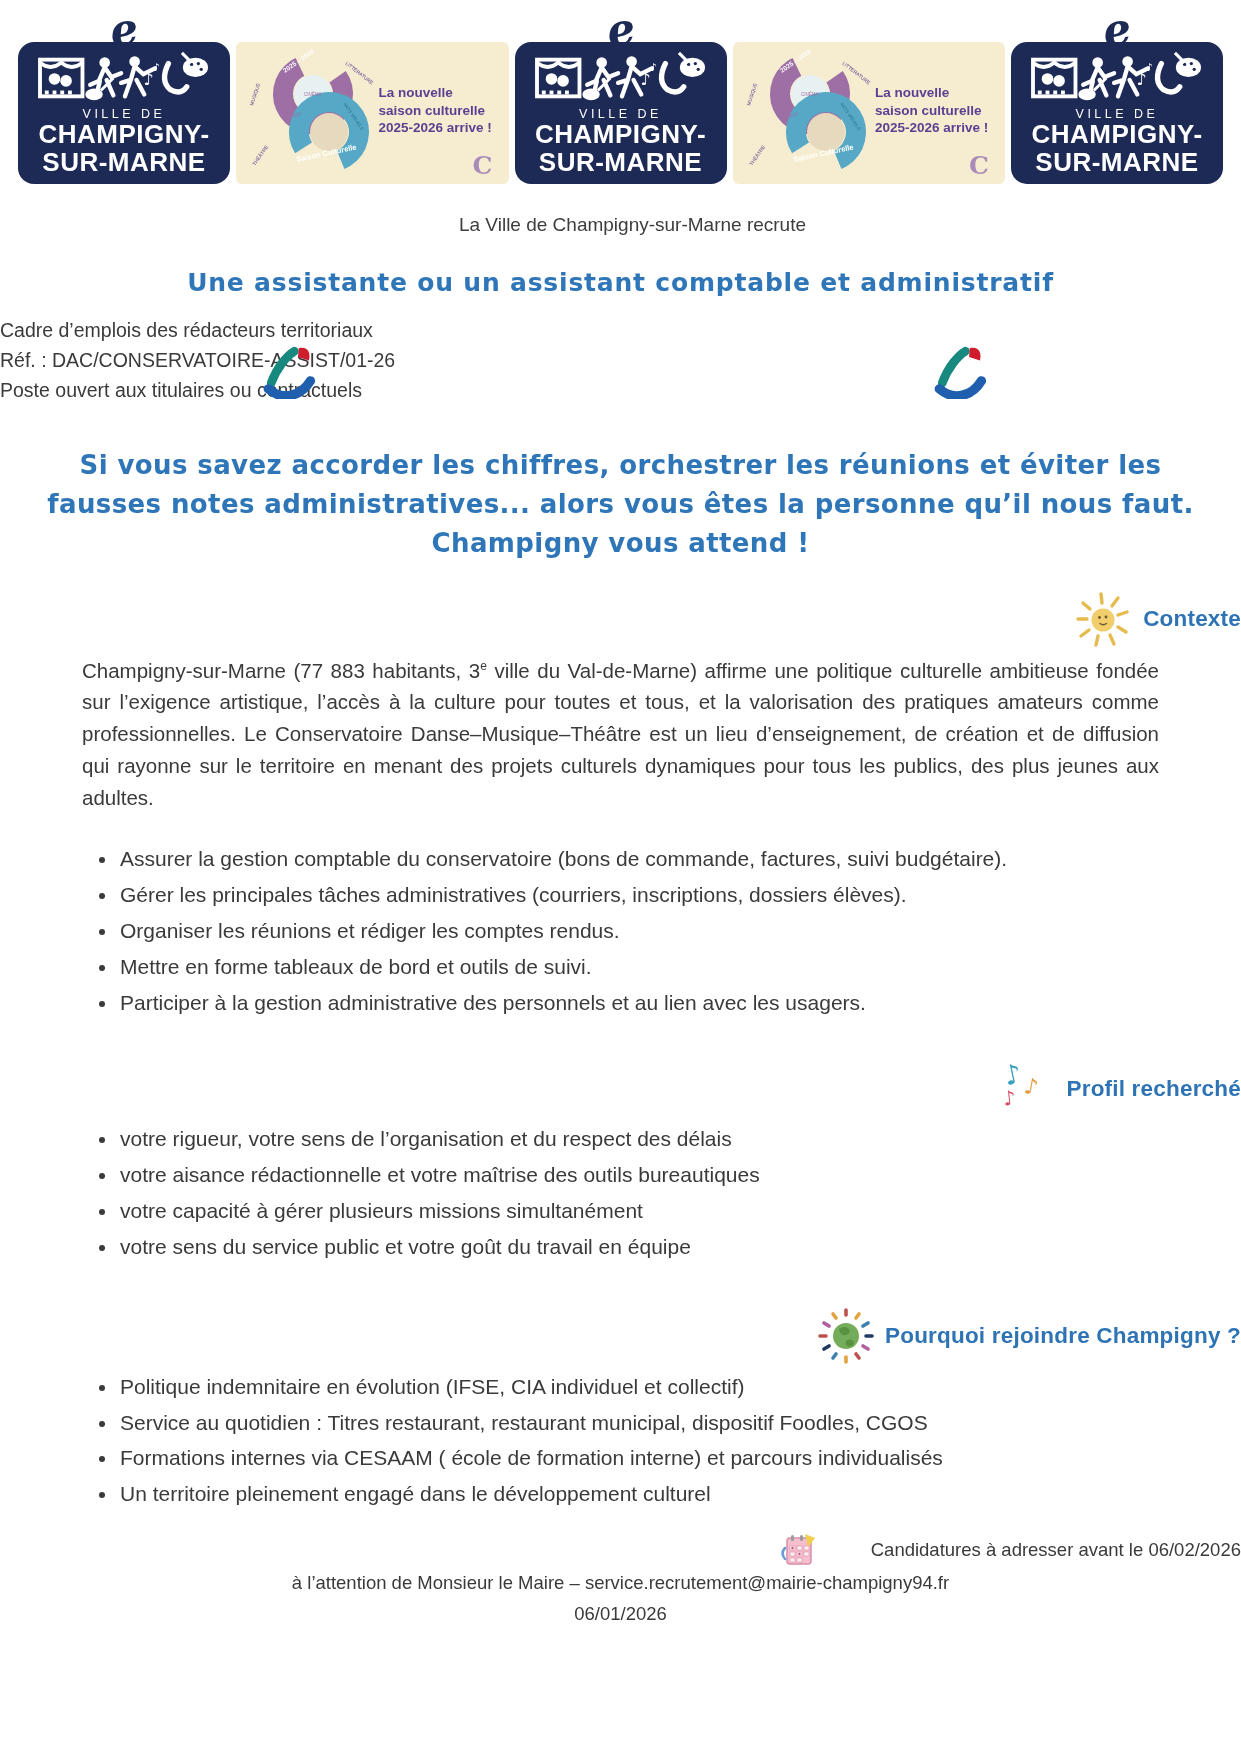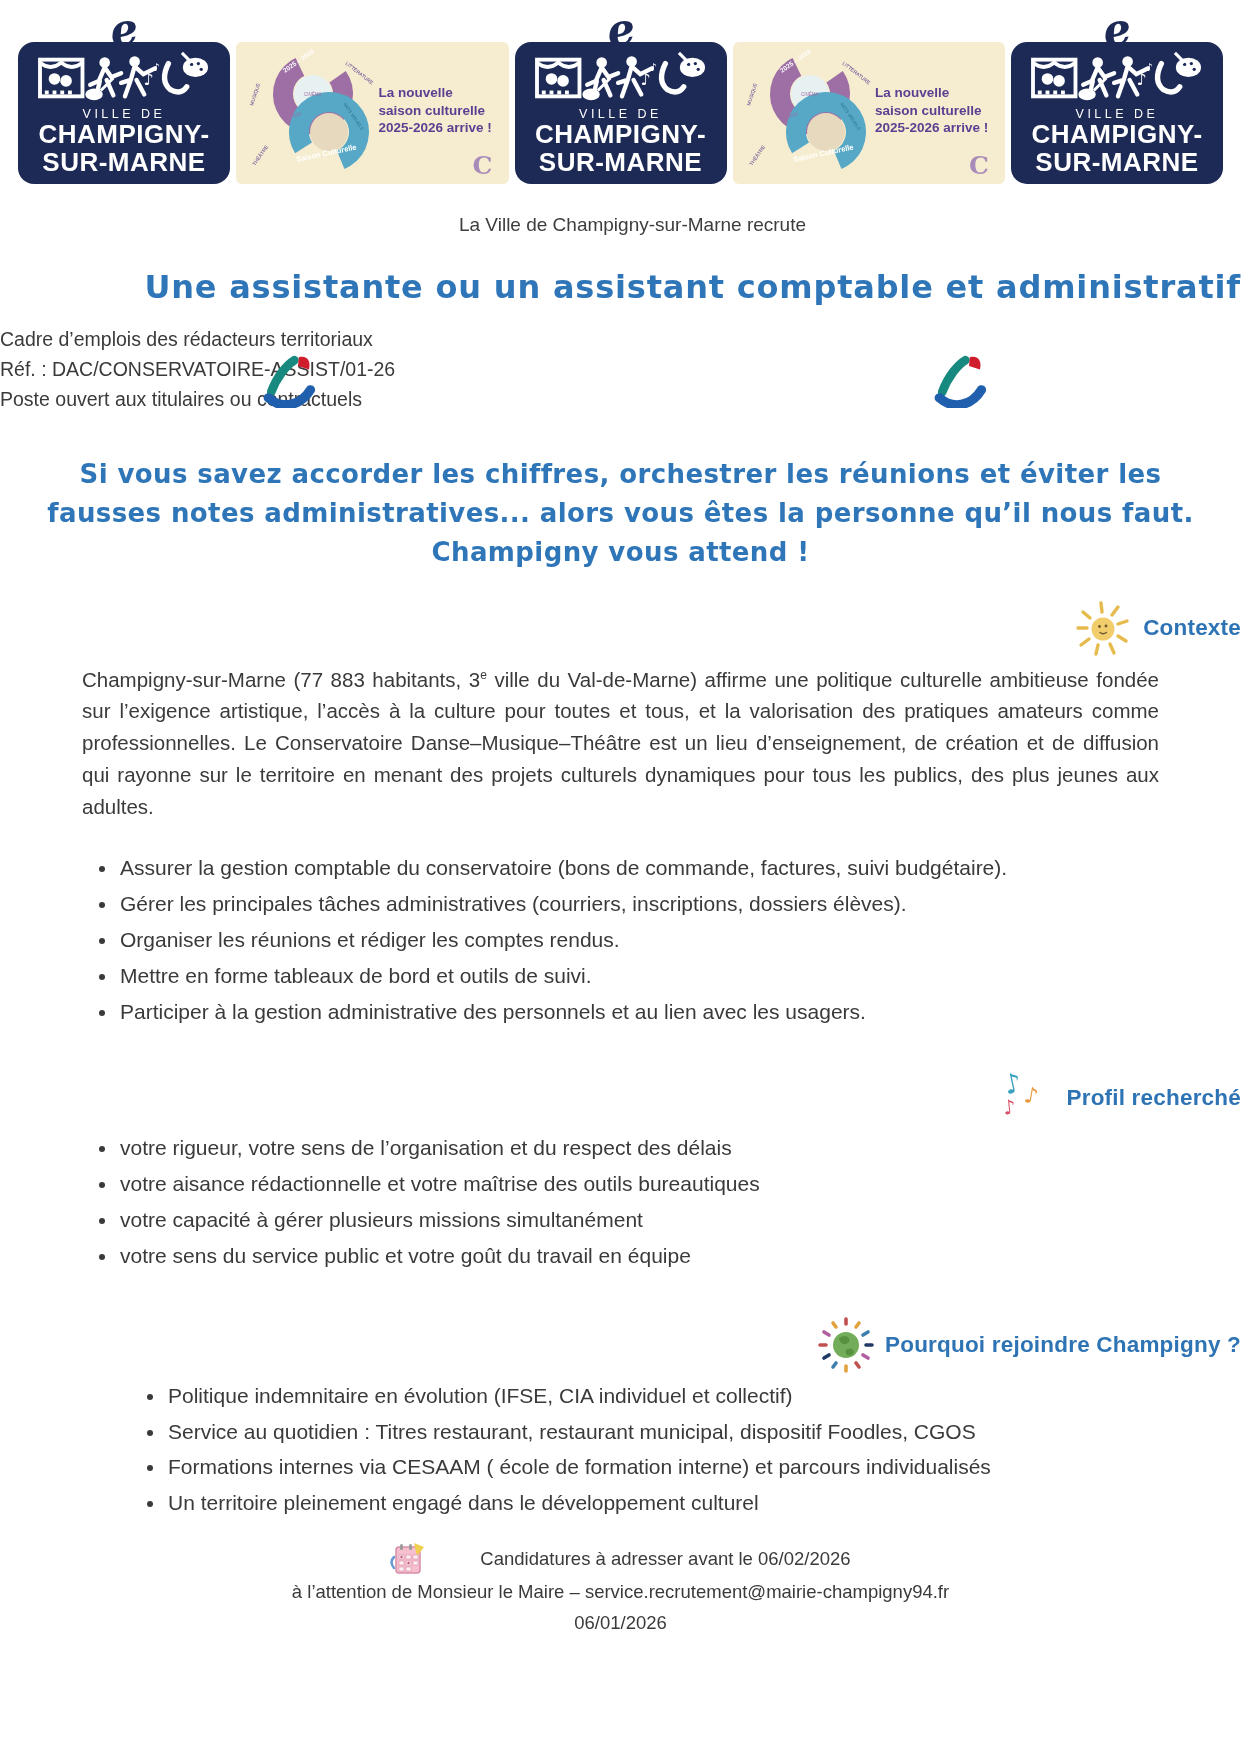--- a/index.html
+++ b/index.html
@@ -27,51 +27,51 @@
     position:absolute;right:8px;top:42px;width:122px;color:#5b3f92;
     font-weight:bold;font-size:13.5px;line-height:1.3;
   }
   .c-mark{
     position:absolute;right:16px;bottom:4px;color:#9a7bb5;font-weight:bold;
     font-size:25px;font-family:"DejaVu Serif",serif;opacity:.85;
   }
   
   .intro{text-align:center;margin-top:30px;font-size:19px;color:#3d3d3d;padding-left:24px;}
   .title{
-    text-align:right;margin-top:32px;font-size:32px;font-weight:800;color:#2f76b8;
+    text-align:center;margin-top:32px;font-size:25px;font-weight:800;color:#2f76b8;
     letter-spacing:.8px;font-family:"DejaVu Sans",sans-serif;
   }
   .subtitle{position:relative;margin-top:18px;font-size:19.5px;line-height:1.55;}
   .side-logo{position:absolute;top:26px;width:66px;height:58px;}
   .side-logo.left{left:252px;} .side-logo.right{right:252px;}
   .pitch{
     margin-top:40px;text-align:center;color:#2f76b8;font-weight:800;font-size:26px;
     line-height:1.5;letter-spacing:.4px;font-family:"DejaVu Sans",sans-serif;
   }
   
   .sec-head{display:flex;align-items:center;margin-left:22px;justify-content:flex-end;}
   .icon-box{width:78px;display:flex;justify-content:center;align-items:center;flex:0 0 78px;}
   h2{font-size:22.5px;color:#2e74b5;margin:0;font-weight:bold;letter-spacing:.2px;}
   .context-p{margin:8px 82px 0;text-align:justify;font-size:20.5px;line-height:1.55;}
   sup{font-size:12px;}
   ul.bullets{list-style:disc;margin:6px 90px 0 118px;padding:0;}
   ul.bullets li{font-size:21px;line-height:1.52;margin:4px 0;padding-left:2px;}
   .sec-contexte{margin-top:28px;}
   .sec-missions{margin-top:30px;}
   .sec-profil{margin-top:42px;}
-  .sec-pourquoi{margin-top:44px;padding-left:48px;}
+  .sec-pourquoi{margin-top:44px;}
   
   .notes-box{position:relative;width:54px;height:56px;}
   .notes-box span{position:absolute;font-family:"DejaVu Sans",sans-serif;font-weight:bold;line-height:1;}
   .note1{color:#3aa0c0;font-size:27px;top:0;left:4px;transform:rotate(-12deg);}
   .note2{color:#e79a3e;font-size:22px;top:15px;left:24px;transform:rotate(10deg);}
   .note3{color:#d64f66;font-size:20px;top:27px;left:3px;transform:rotate(-6deg);}
   
   .footer{margin-top:22px;text-align:center;font-size:18.5px;line-height:1.66;}
-  .footer-line1{display:flex;justify-content:center;align-items:center;gap:56px;}
+  .footer-line1{display:flex;justify-content:flex-end;align-items:center;gap:56px;}
   .cal-icon{width:34px;height:36px;flex:0 0 34px;}
 </style>
 </head>
 <body>
 
 <div class="banner">
 
   <div class="tile-navy">
     <span class="e-mark">e</span>
     <svg class="silhouettes" viewBox="0 0 180 58">

